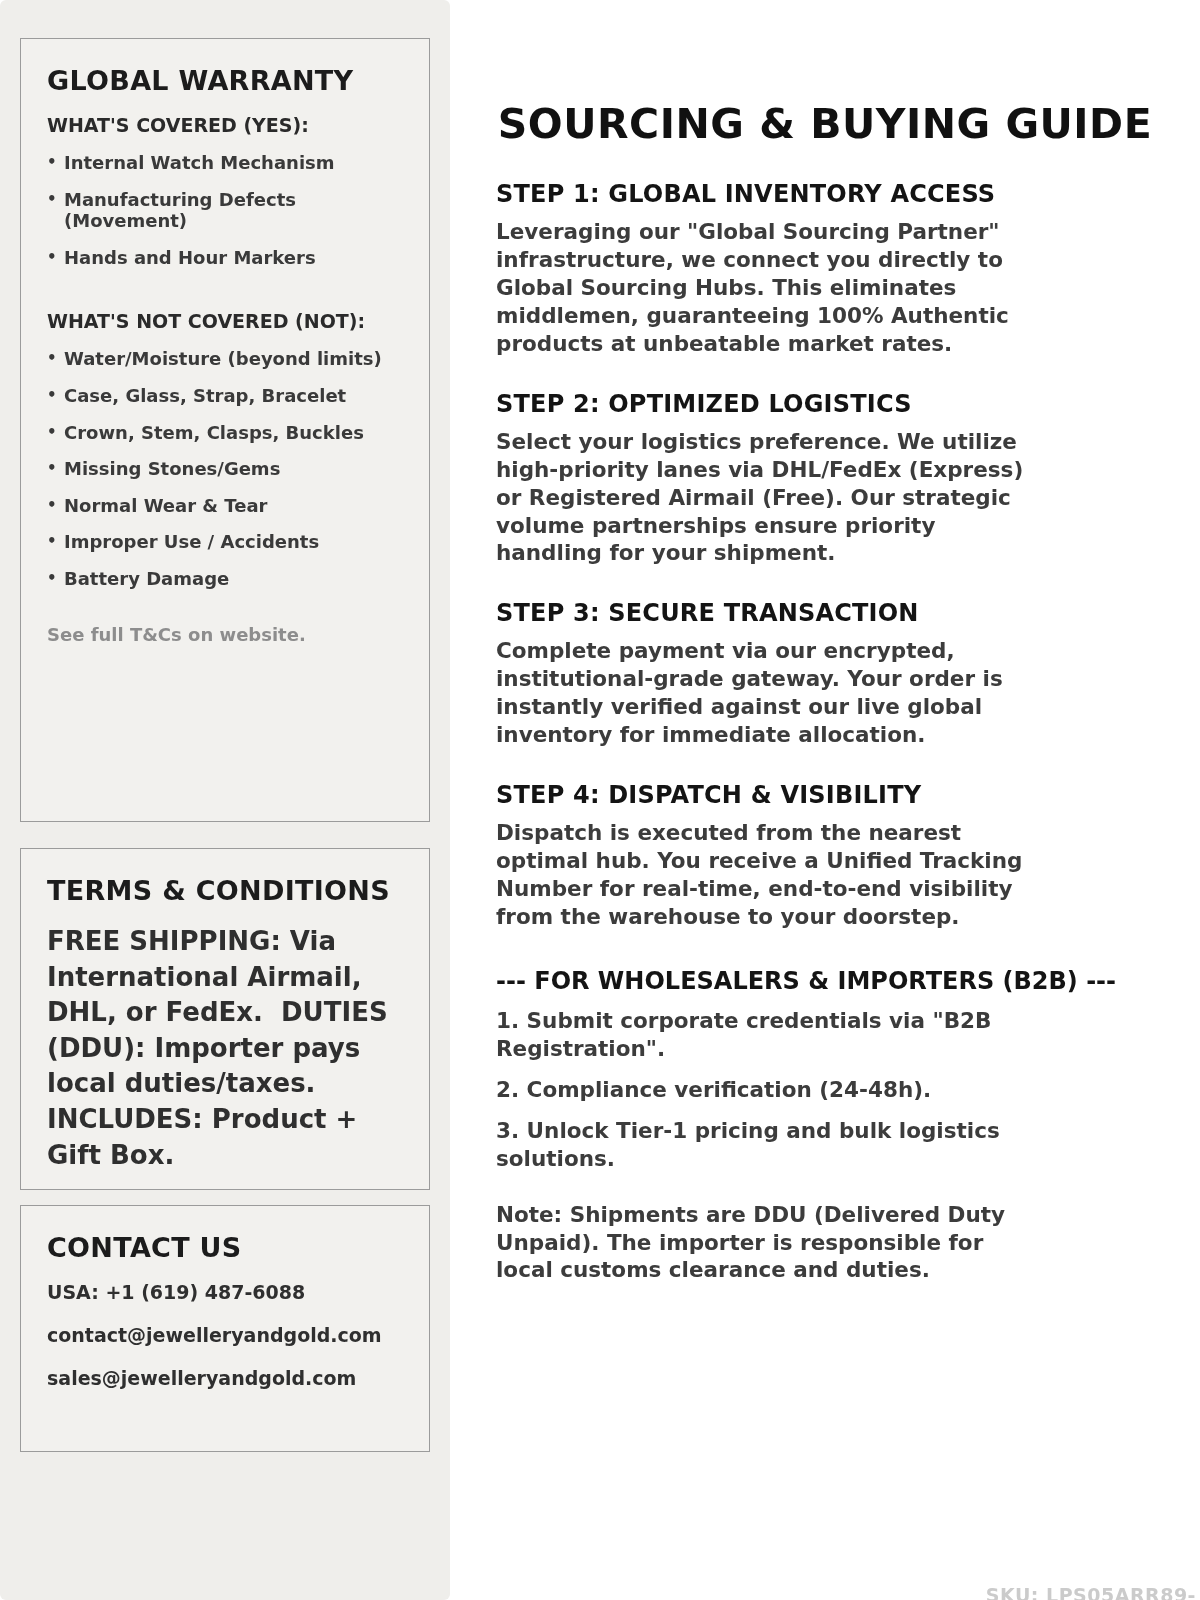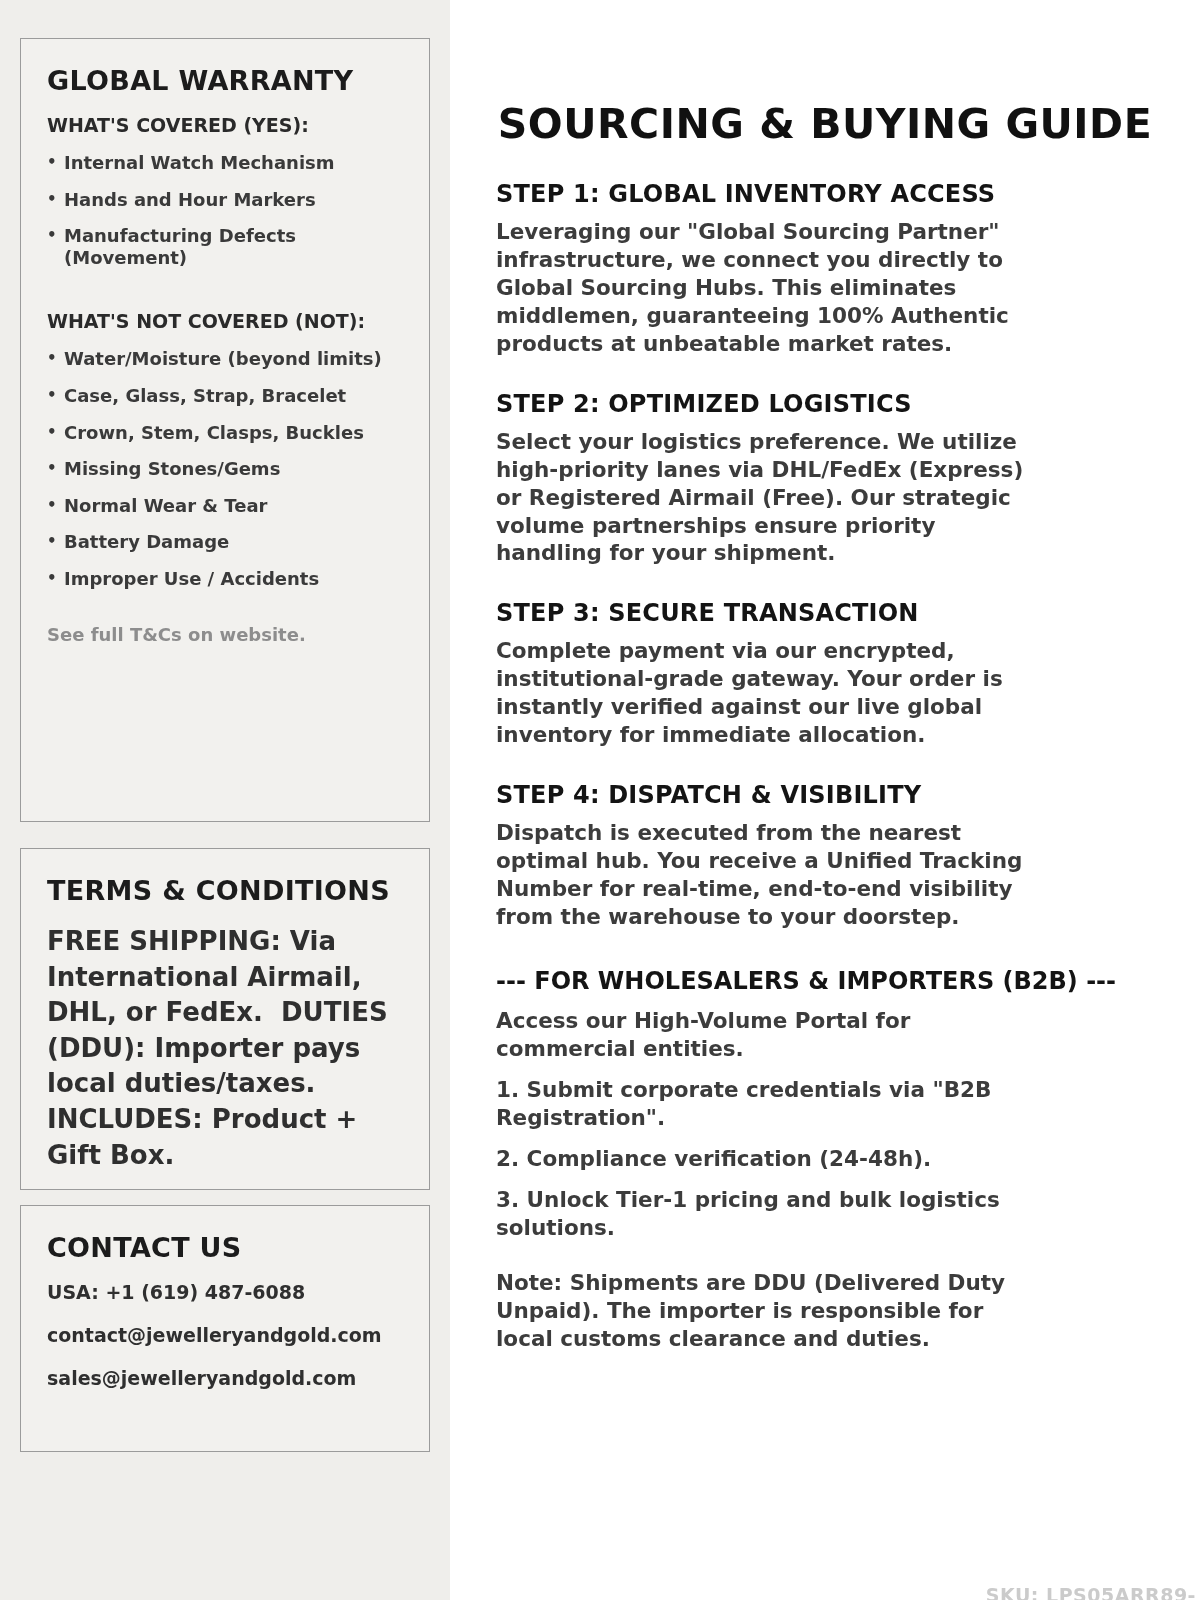--- a/index.html
+++ b/index.html
@@ -14,20 +14,21 @@
     overflow: hidden;
   }
 
   
   .sidebar {
     width: 450px;
     min-width: 450px;
     height: 100%;
     background: #efeeeb;
     padding: 38px 20px 0 20px;
+    border-radius: 6px;
   }
   .box {
     background: #f2f1ee;
     border: 1px solid #9b9b9b;
     padding: 26px 26px;
     width: 100%;
   }
   .box-warranty { height: 784px; }
   .box-terms    { height: 342px; margin-top: 26px; }
   .box-contact  { height: 247px; margin-top: 15px; }
@@ -152,33 +153,33 @@
 <div class="page">
 
   <aside class="sidebar">
 
     <section class="box box-warranty">
       <h1 class="side-title">GLOBAL WARRANTY</h1>
 
       <h2 class="sub-heading">WHAT'S COVERED (YES):</h2>
       <ul class="side-list">
         <li>Internal Watch Mechanism</li>
+        <li>Manufacturing Defects (Movement)</li>
         <li>Hands and Hour Markers</li>
-        <li>Manufacturing Defects (Movement)</li>
       </ul>
 
       <h2 class="sub-heading not-covered">WHAT'S NOT COVERED (NOT):</h2>
       <ul class="side-list">
         <li>Water/Moisture (beyond limits)</li>
         <li>Case, Glass, Strap, Bracelet</li>
         <li>Crown, Stem, Clasps, Buckles</li>
         <li>Missing Stones/Gems</li>
         <li>Normal Wear &amp; Tear</li>
+        <li>Improper Use / Accidents</li>
         <li>Battery Damage</li>
-        <li>Improper Use / Accidents</li>
       </ul>
 
       <p class="footnote">See full T&amp;Cs on website.</p>
     </section>
 
     <section class="box box-terms">
       <h1 class="side-title">TERMS &amp; CONDITIONS</h1>
       <p class="terms-body">FREE SHIPPING: Via International Airmail, DHL, or FedEx.  DUTIES (DDU): Importer pays local duties/taxes.  INCLUDES: Product + Gift Box.</p>
     </section>
 
@@ -210,21 +211,20 @@
       <p class="step-body">Complete payment via our encrypted, institutional-grade gateway. Your order is instantly verified against our live global inventory for immediate allocation.</p>
     </section>
 
     <section class="step">
       <h2 class="step-heading">STEP 4: DISPATCH &amp; VISIBILITY</h2>
       <p class="step-body">Dispatch is executed from the nearest optimal hub. You receive a Unified Tracking Number for real-time, end-to-end visibility from the warehouse to your doorstep.</p>
     </section>
 
     <section class="b2b">
       <h2 class="b2b-heading">--- FOR WHOLESALERS &amp; IMPORTERS (B2B) ---</h2>
-      <p class="step-body b2b-item">Access our High-Volume Portal for commercial entities.</p>
       <p class="step-body b2b-item">1. Submit corporate credentials via "B2B Registration".</p>
       <p class="step-body b2b-item">2. Compliance verification (24-48h).</p>
       <p class="step-body b2b-item">3. Unlock Tier-1 pricing and bulk logistics solutions.</p>
       <p class="step-body b2b-note">Note: Shipments are DDU (Delivered Duty Unpaid). The importer is responsible for local customs clearance and duties.</p>
     </section>
 
     <div class="sku">SKU: LPS05ARR89-</div>
     <div class="bottom-bar"></div>
 
   </main>

